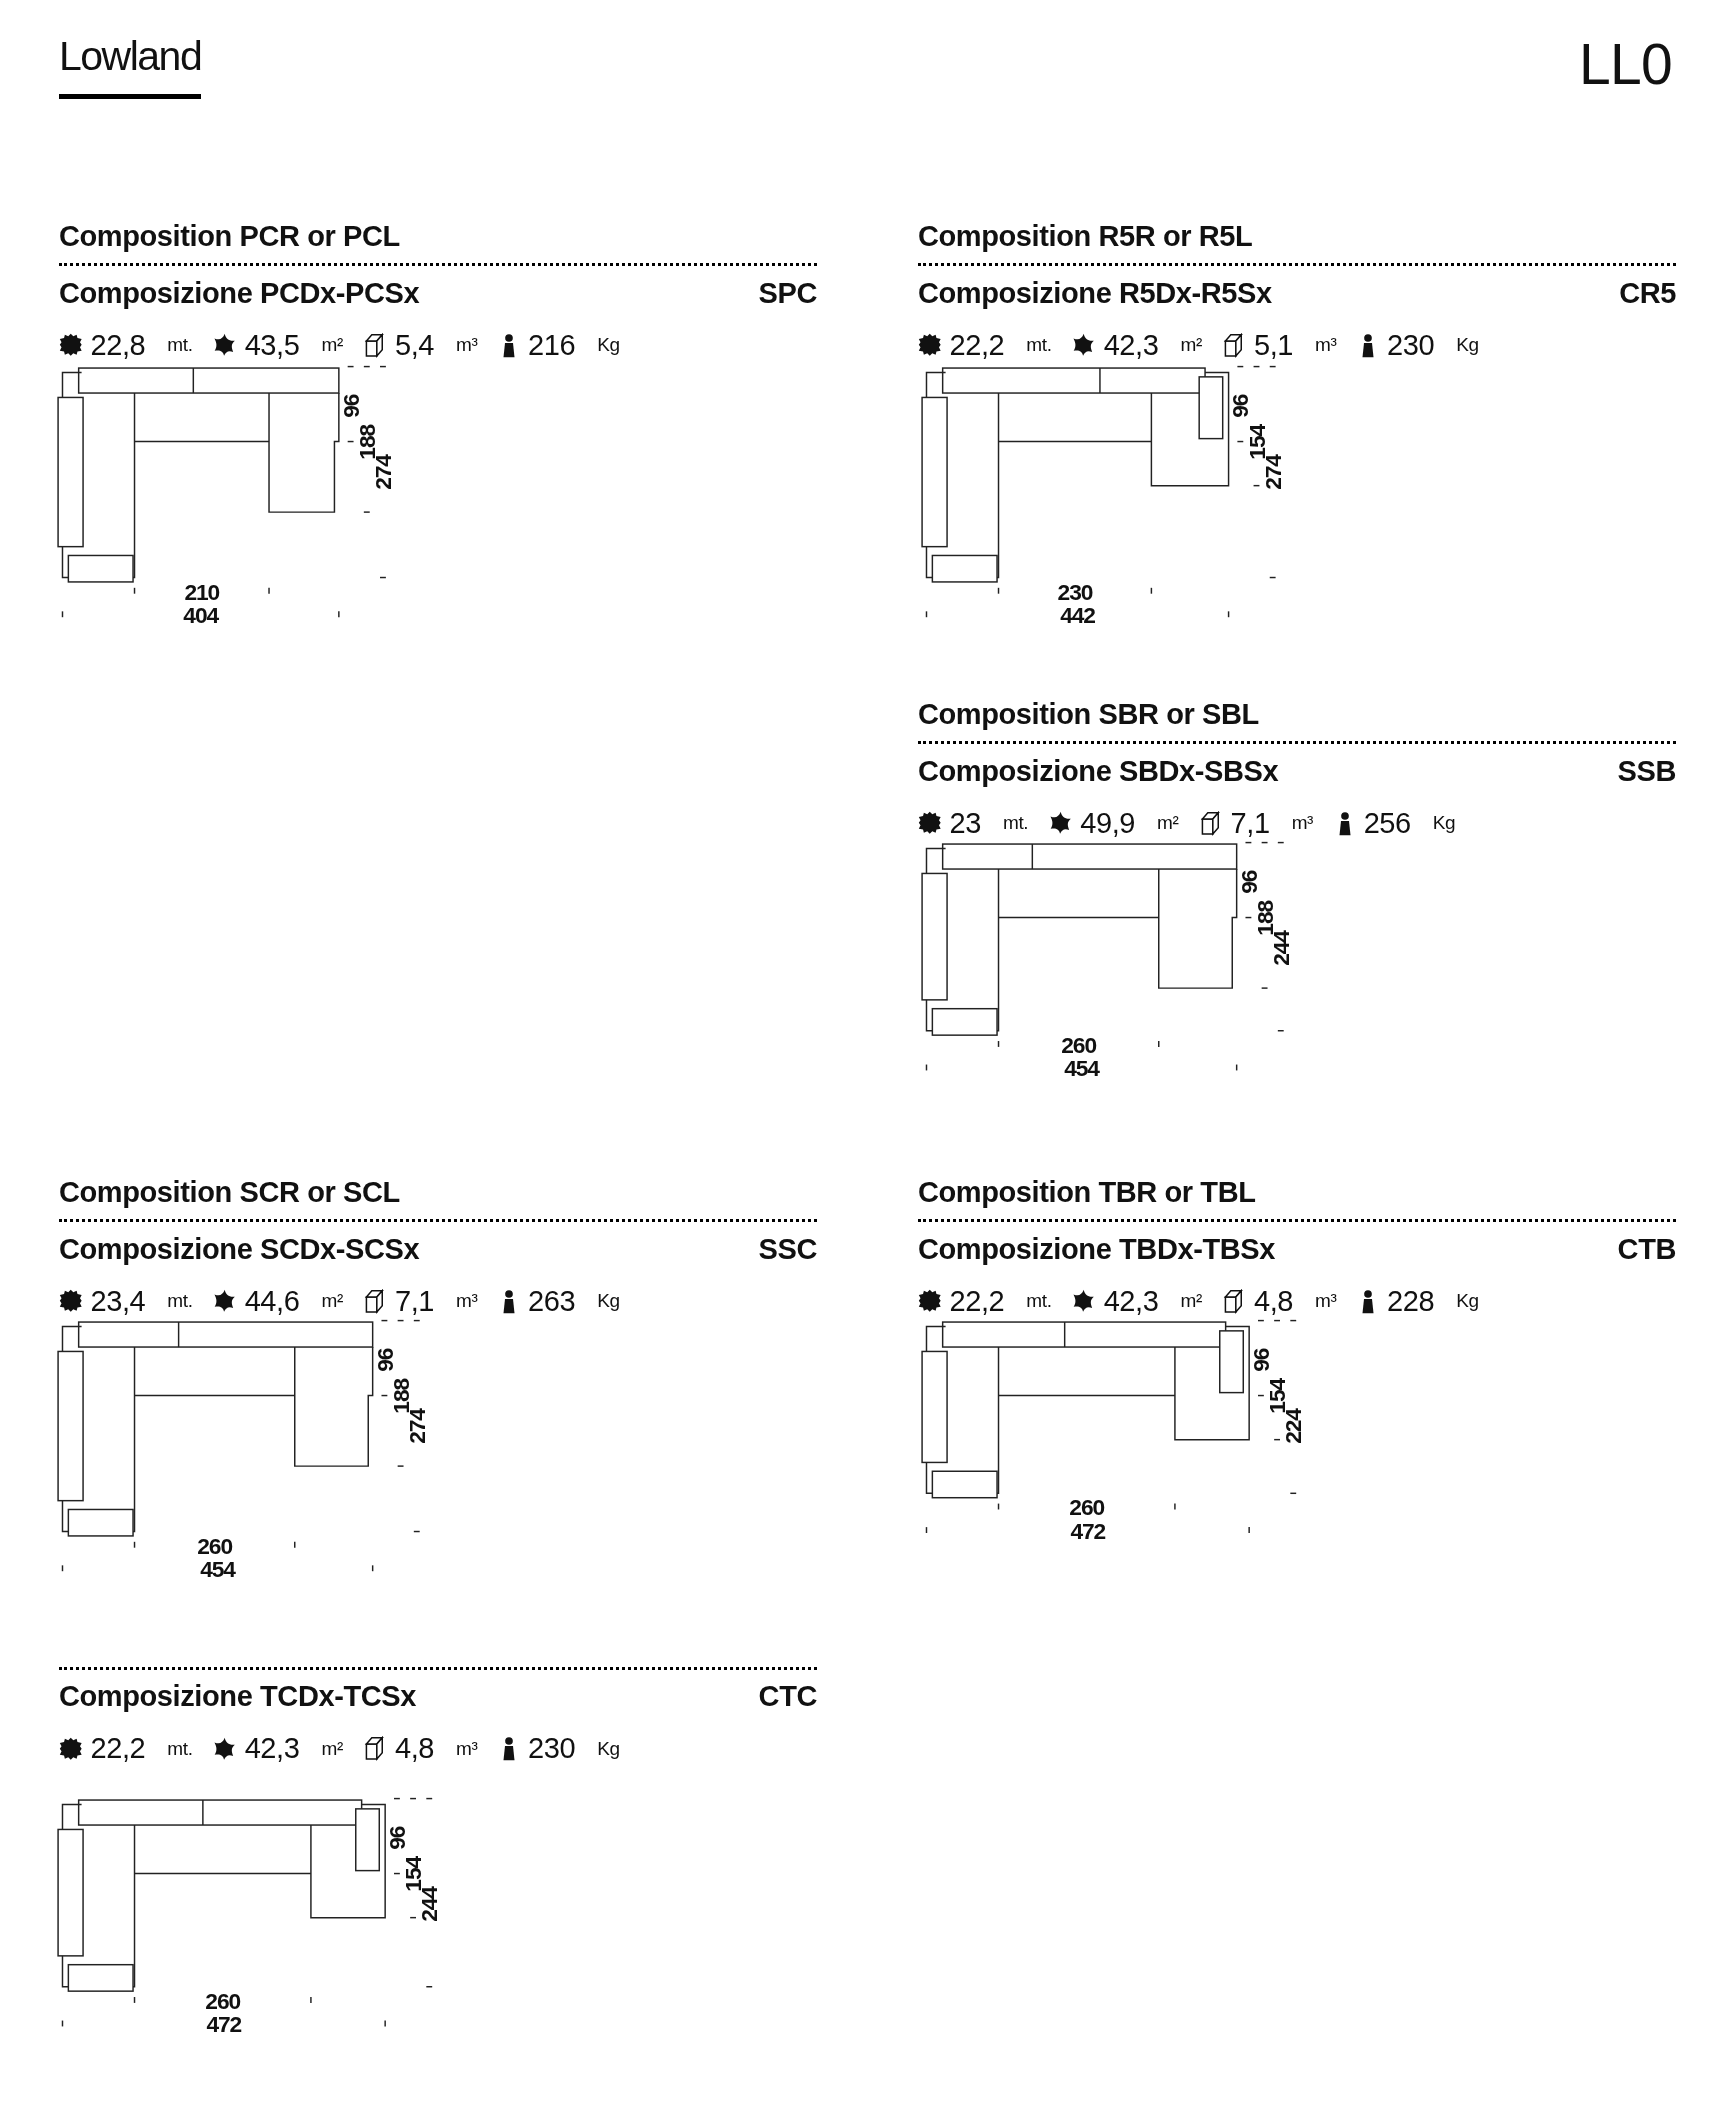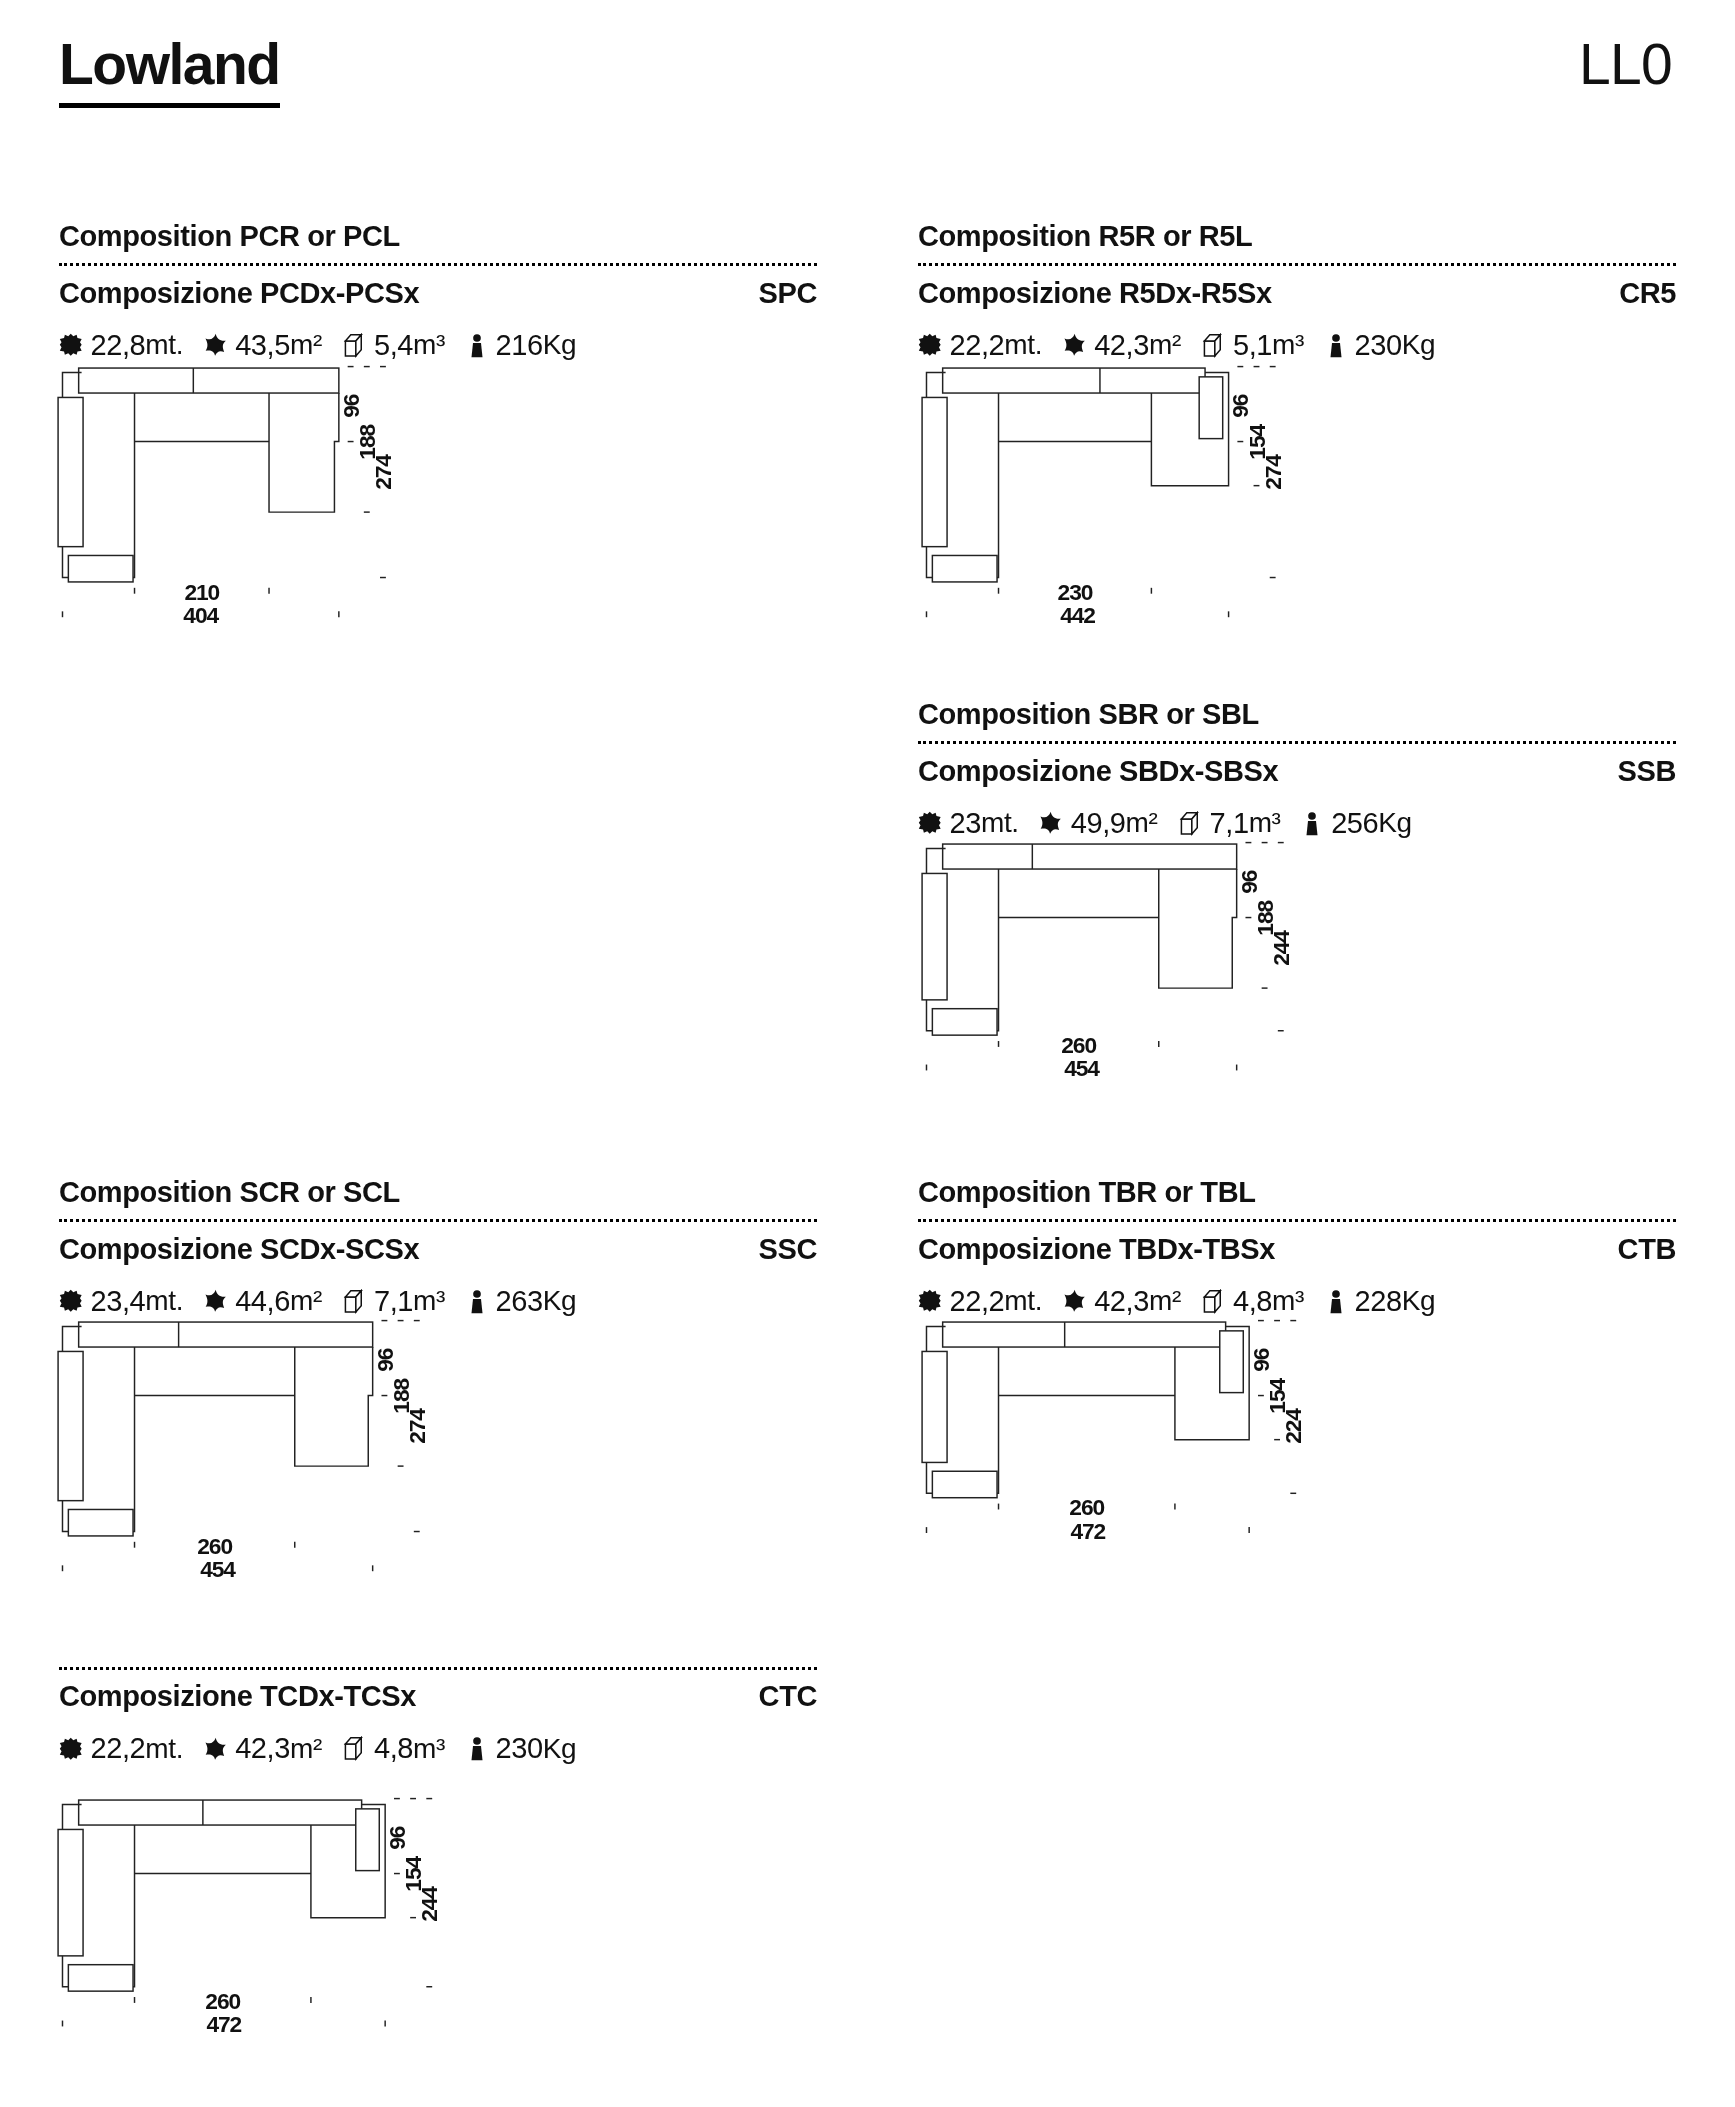--- a/index.html
+++ b/index.html
@@ -1,28 +1,28 @@
 <!DOCTYPE html>
 <html style="font-size:11.8px"><head>
 <meta charset="utf-8">
 <style>
   *{margin:0;padding:0;box-sizing:border-box}
   html,body{background:#fff}
   body{position:relative;width:1735px;height:2108px;font-family:"Liberation Sans",sans-serif;color:#111;overflow:hidden}
-  .page-title{position:absolute;left:59px;top:35px;font-size:57px;font-weight:bold;letter-spacing:-1.5px;line-height:1.05;border-bottom:5.1px solid #000;padding-bottom:8px}
+  .page-title{position:absolute;left:59px;top:35px;font-size:41px;font-weight:normal;letter-spacing:-1.5px;line-height:1.05;border-bottom:5.1px solid #000;padding-bottom:16px}
   .page-code{position:absolute;top:35px;right:63px;font-size:57px;font-weight:normal;letter-spacing:-0.7px;line-height:1.05}
   .sec{position:absolute;width:758px}
   .sec-t{font-size:29px;font-weight:bold;letter-spacing:-0.4px;line-height:1.05}
   .rule{border-top:3.7px dotted #000;margin-top:11.8px;height:0}
   .sub{display:flex;justify-content:space-between;align-items:baseline;font-size:29px;font-weight:bold;letter-spacing:-0.4px;padding-top:10.3px}
   .specs{display:flex;align-items:center;margin-top:19px}
   .spec{display:flex;align-items:center;margin-right:20.6px}
   .spec svg{display:block}
   .spec .v{font-size:29px;margin-left:8px;letter-spacing:-0.4px}
-  .spec .u{font-size:28px;margin-left:0;letter-spacing:-0.4px}
+  .spec .u{font-size:19px;margin-left:22px;letter-spacing:-0.4px}
   svg.diagram{position:absolute;overflow:visible}
   .ln{fill:none;stroke:#222;stroke-width:2}
   .f{fill:#fff}
   .tick{stroke:#222;stroke-width:2}
   text.dim{font-family:"Liberation Sans",sans-serif;font-size:31px;font-weight:bold;letter-spacing:-1.5px;fill:#111}
 </style>
 </head>
 <body>
 
 <h1 class="page-title">Lowland</h1>

